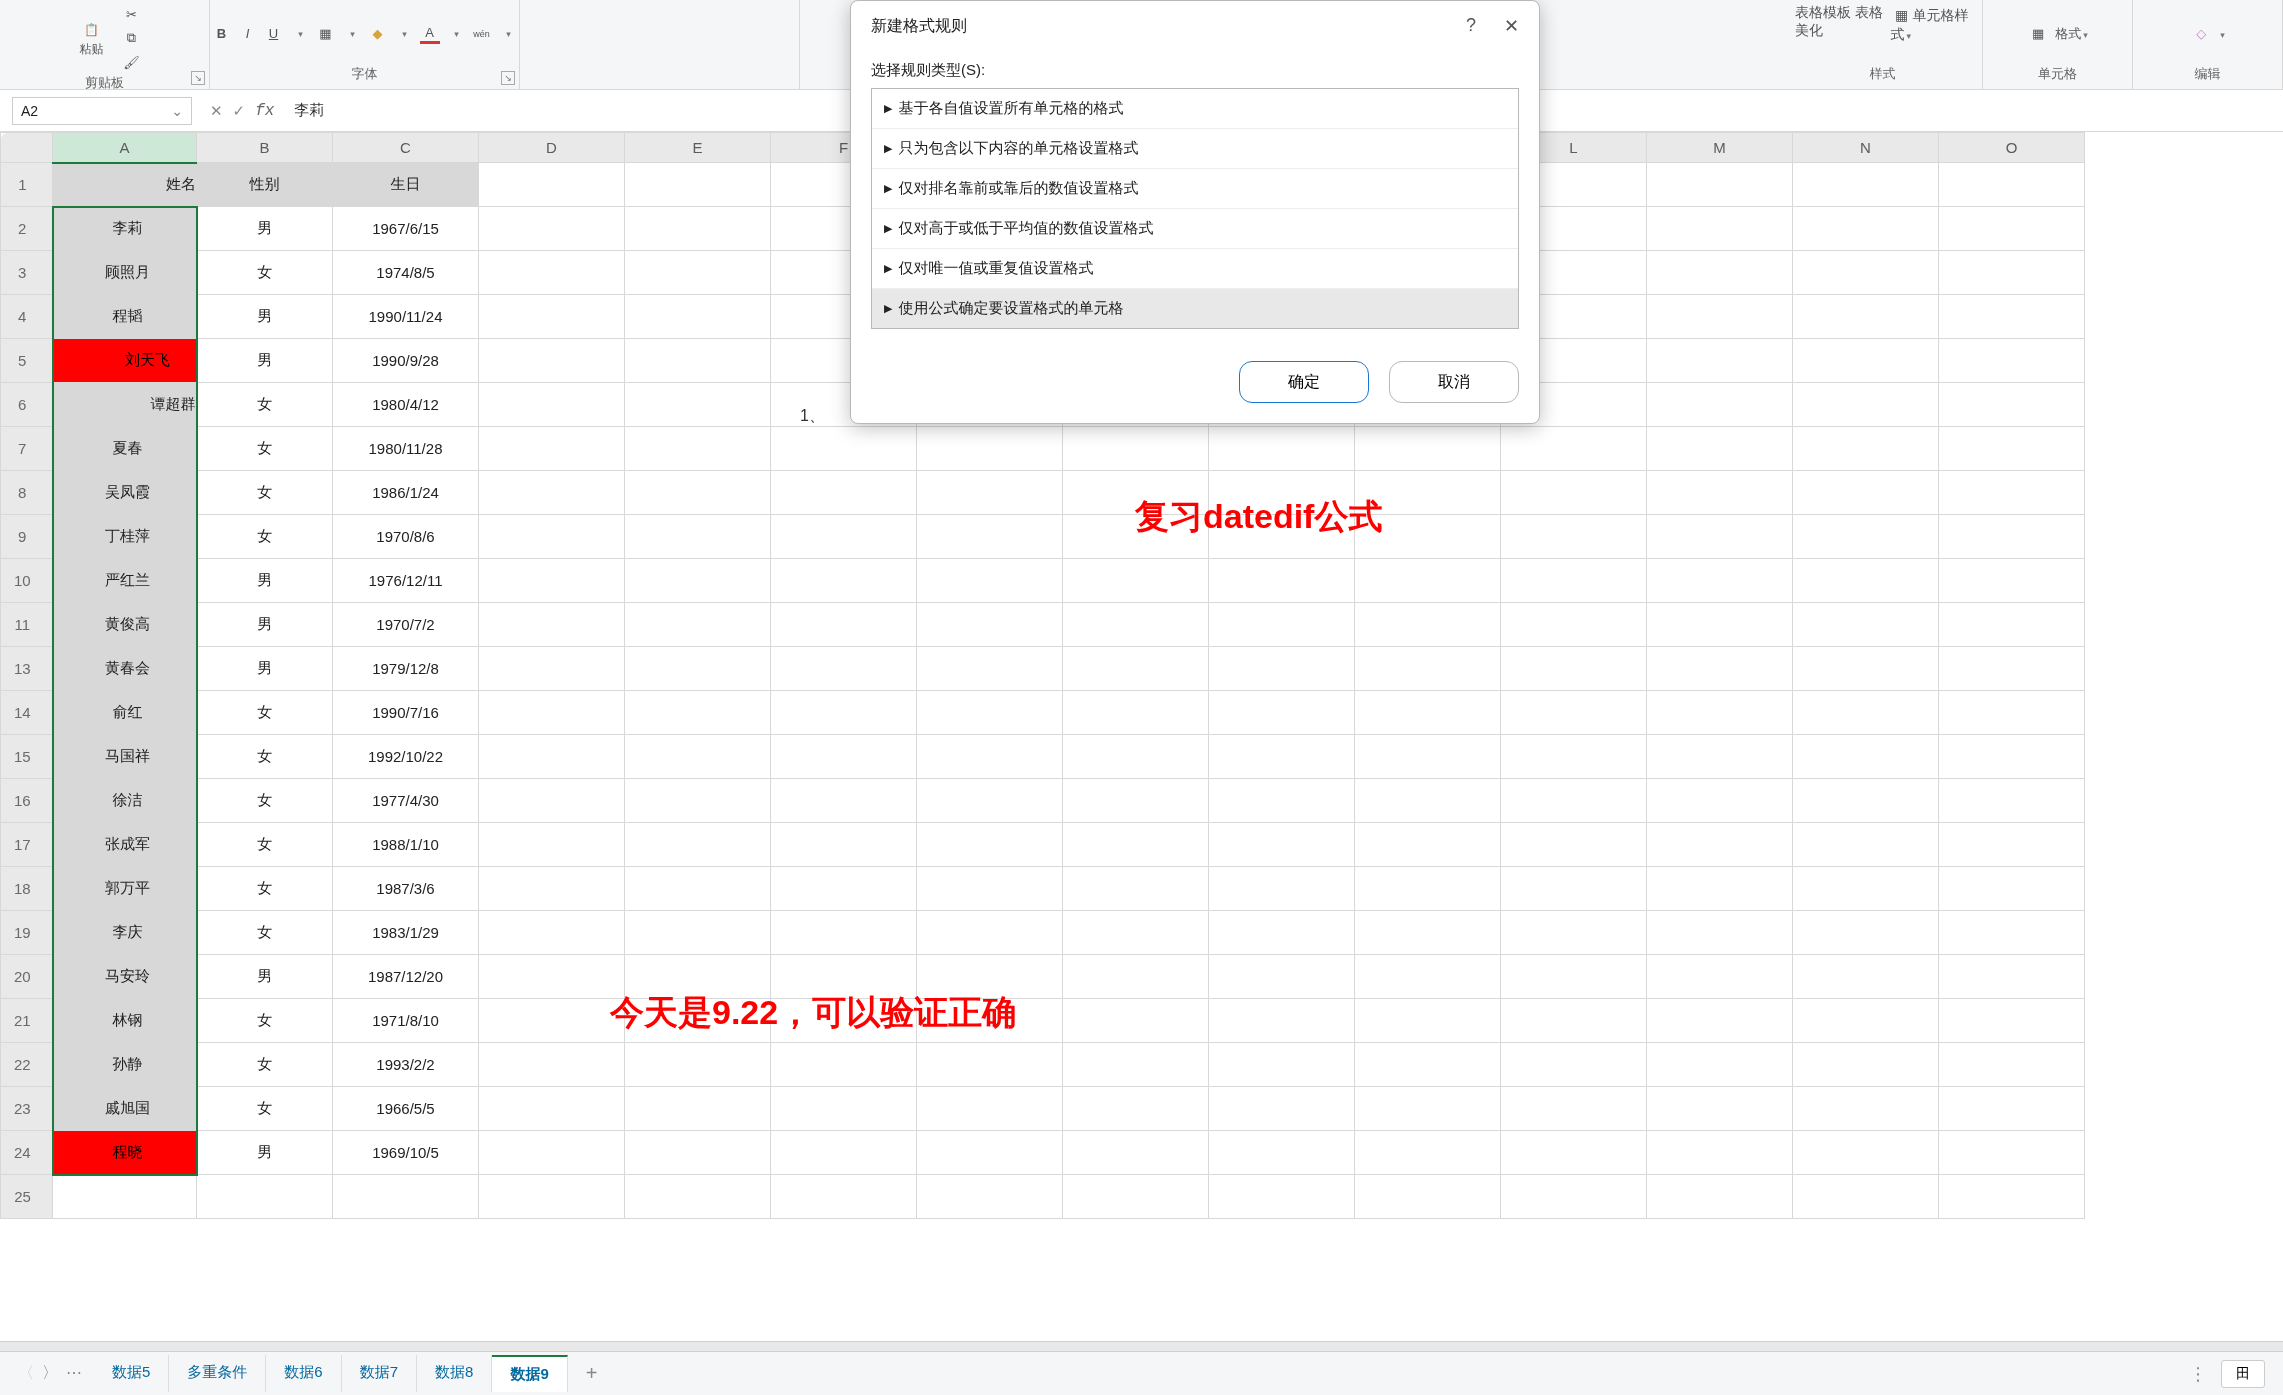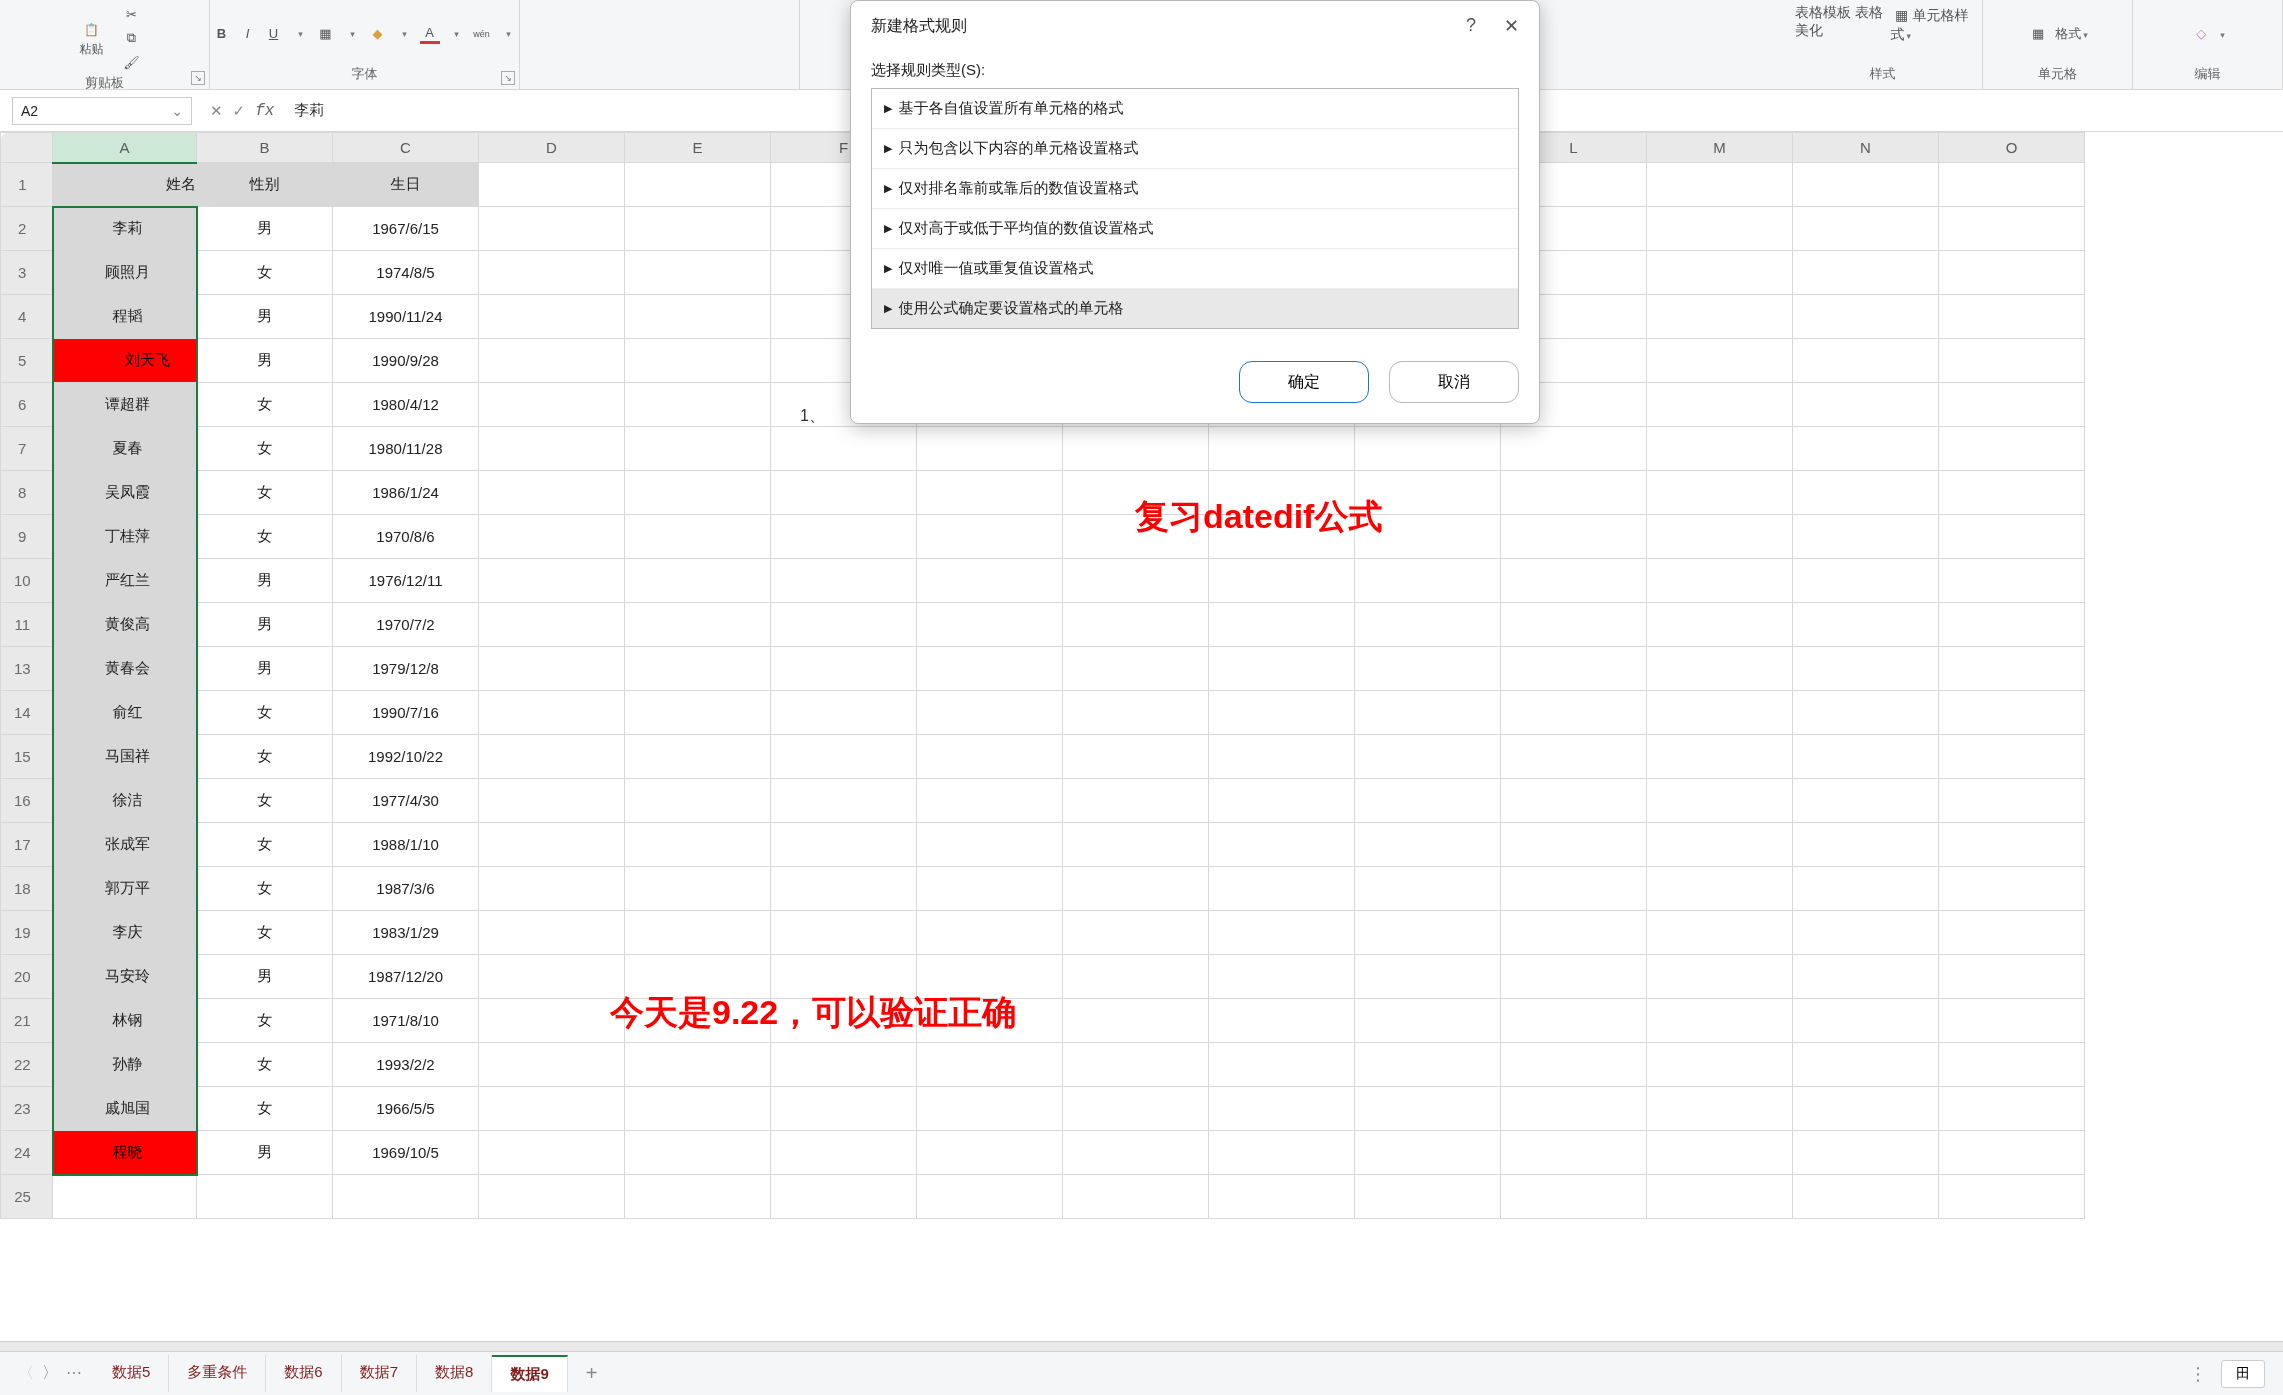--- a/index.html
+++ b/index.html
@@ -37,21 +37,21 @@
 .sel-col th.colA-h { background: #cde8d6; border-bottom: 2px solid #1d7a3c; }
 .data-cell-a { text-align: left; padding-left: 6px; background: #d8d8d8; }
 .red-cell { background: #ff0000 !important; color: #000; }
 .grid tbody tr td.colC-cell { text-align: center; }
 .bottom-strip { height: 10px; background: #e9e9e9; border-top: 1px solid #d0d0d0; }
 
 
 .sheet-bar { display: flex; align-items: center; height: 44px; background: #f5f6f7; border-top: 1px solid #d0d0d0; padding: 0 8px; gap: 2px; }
 .sheet-nav { display: flex; gap: 8px; color: #888; font-size: 16px; padding: 0 10px; }
 .sheet-nav span.disabled { color: #ccc; }
-.sheet-tab { padding: 8px 18px; font-size: 15px; color: #7f1d1d; border-right: 1px solid #ddd; }
+.sheet-tab { padding: 8px 18px; font-size: 15px; color: #0369a1; border-right: 1px solid #ddd; }
 .sheet-tab.active { background: #fff; border-top: 2px solid #1d7a3c; font-weight: bold; }
 .add-sheet { font-size: 20px; color: #888; padding: 0 16px; }
 .sheet-menu-dots { margin-left: auto; color: #888; font-size: 18px; padding: 0 12px; }
 .status-bar-btn { border: 1px solid #ccc; padding: 4px 14px; font-size: 14px; border-radius: 3px; background: #fff; margin-right: 10px; }
 
 
 .dialog { position: absolute; left: 850px; top: 0; width: 690px; background: #fff; border: 1px solid #b8b8b8; box-shadow: 0 4px 20px rgba(0,0,0,.25); border-radius: 8px; }
 .dialog-title { display: flex; align-items: center; justify-content: space-between; padding: 14px 20px 10px; font-size: 16px; }
 .dialog-title .icons { display: flex; gap: 28px; font-size: 18px; color: #555; }
 .dialog-body { padding: 6px 20px 12px; }
@@ -289,21 +289,21 @@
           <td></td>
           <td></td>
           <td></td>
           <td></td>
           <td></td>
           <td></td>
           <td></td>
         </tr>
         <tr>
           <td class="col-rownum">6</td>
-          <td class="data-cell-a" style="border-left: 2px solid rgb(29, 122, 60); border-right: 2px solid rgb(29, 122, 60);">谭超群</td>
+          <td class="data-cell-a" style="border-left: 2px solid rgb(29, 122, 60); border-right: 2px solid rgb(29, 122, 60); text-align: right;">谭超群</td>
           <td>女</td>
           <td class="colC-cell">1980/4/12</td>
           <td></td>
           <td></td>
           <td></td>
           <td></td>
           <td></td>
           <td></td>
           <td></td>
           <td></td>

